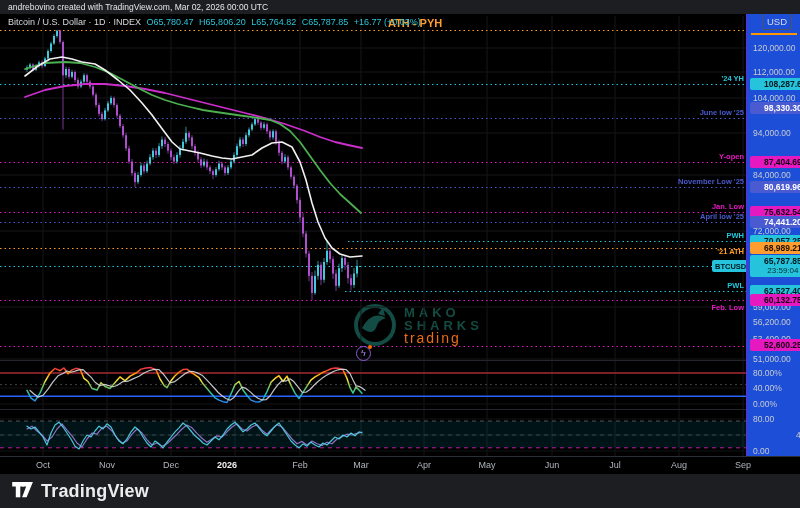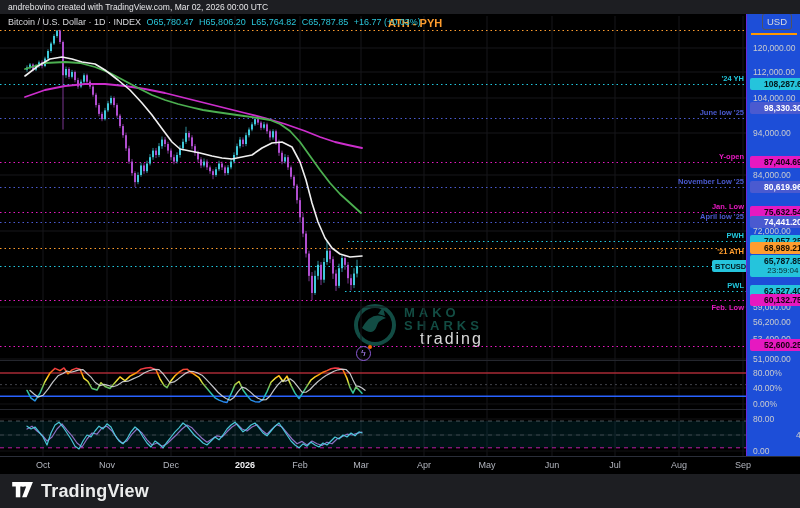--- a/index.html
+++ b/index.html
@@ -16,21 +16,21 @@
   .legend span { margin-right:3px; }
 
   .chart-svg { position:absolute; left:0; top:0; z-index:5; }
 
   .ath-label { position:absolute; left:388px; top:17px; color:#ff9d2e; font-size:11px; font-weight:bold; z-index:6; }
 
   
   .wm { position:absolute; left:352px; top:302px; z-index:4; display:flex; align-items:center; opacity:0.95; }
   .wm-text { margin-left:6px; color:#135249; }
   .wm-l1,.wm-l2 { font-size:13px; font-weight:bold; letter-spacing:4px; line-height:13px; color:#145147; }
-  .wm-l3 { font-size:16px; letter-spacing:2px; line-height:13px; color:#e5e5e5;text-align:right; }
+  .wm-l3 { font-size:14px; letter-spacing:2px; line-height:13px; color:#f97316; }
 
   .event-icon { position:absolute; left:356px; top:346px; width:15px; height:15px; border:1.5px solid #8e5bd8;
                 border-radius:50%; z-index:7; color:#b388ff; font-size:9px; line-height:12px; text-align:center; }
   .event-icon .dot { position:absolute; right:-2px; top:-2px; width:4px; height:4px; background:#ff6d00; border-radius:50%; }
 
   .btc-chip { position:absolute; left:712px; top:260px; z-index:8; background:#25c4dc; color:#03181c;
               font-size:7.5px; font-weight:bold; padding:1.5px 3px; border-radius:2px; }
 
   
   .scale { position:absolute; left:746px; top:0; width:56px; height:456px; background:#1d4ed8;
@@ -433,21 +433,21 @@
         <div>65,787.85</div>
         <div class="cd">23:59:04</div>
       </div>
     </div>
   <button class="usd-btn">USD</button>
 
   <div class="taxis" id="taxis">
       <div class="m" style="left: 43px;">Oct</div>
       <div class="m" style="left: 107px;">Nov</div>
       <div class="m" style="left: 171px;">Dec</div>
-      <div class="m em" style="left: 245px;">2026</div>
+      <div class="m em" style="left: 227px;">2026</div>
       <div class="m" style="left: 300px;">Feb</div>
       <div class="m" style="left: 361px;">Mar</div>
       <div class="m" style="left: 424px;">Apr</div>
       <div class="m" style="left: 487px;">May</div>
       <div class="m" style="left: 552px;">Jun</div>
       <div class="m" style="left: 615px;">Jul</div>
       <div class="m" style="left: 679px;">Aug</div>
       <div class="m" style="left: 743px;">Sep</div>
     </div>
 

